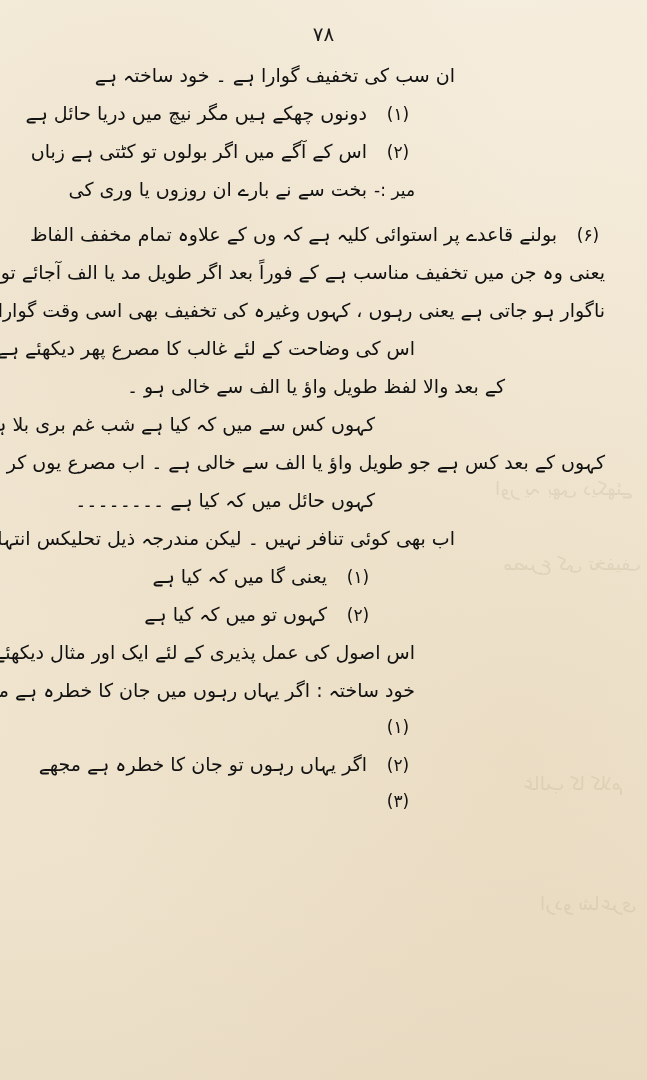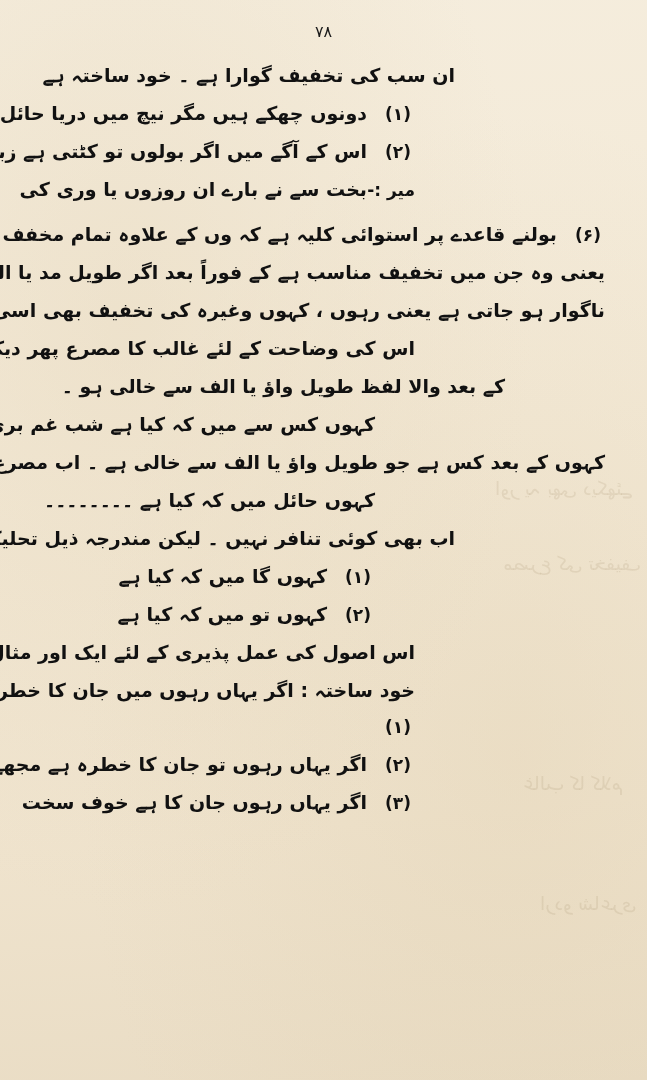--- a/index.html
+++ b/index.html
@@ -33,33 +33,32 @@
     white-space: nowrap;
     pointer-events: none;
     font-family: "DejaVu Sans", sans-serif;
   }
   .page-number {
     position: absolute;
     top: 22px;
     left: 0;
     right: 0;
     text-align: center;
-    font-size: 16px;
+    font-size: 20px;
     color: #1a1a1a;
     direction: rtl;
   }
   .body-text {
     position: absolute;
     top: 66px;
     right: 42px;
     left: 38px;
     direction: rtl;
     text-align: right;
     color: #111111;
-    font-weight: bold;
   }
   .ln {
     position: relative;
     direction: rtl;
     unicode-bidi: isolate;
     font-size: 19px;
     line-height: 1.0;
     margin-bottom: 19px;
     white-space: nowrap;
     color: #111;
@@ -152,21 +151,21 @@
     <div class="ln indent3">
       <span class="txt">کہوں حائل میں کہ کیا ہے ۔۔۔۔۔۔۔۔</span>
     </div>
 
     <div class="ln indent1">
       <span class="txt">اب بھی کوئی تنافر نہیں ۔ لیکن مندرجہ ذیل تحلیکس انتہائی متنافر ہیں ہے</span>
     </div>
 
     <div class="ln indent3 couplet">
       <span class="num">(۱)</span>
-      <span class="txt">کہوں گا میں کہ کیا ہے</span>
+      <span class="txt">یعنی گا میں کہ کیا ہے</span>
     </div>
 
     <div class="ln indent3 couplet">
       <span class="num">(۲)</span>
       <span class="txt">کہوں تو میں کہ کیا ہے</span>
     </div>
 
     <div class="ln indent2">
       <span class="txt">اس اصول کی عمل پذیری کے لئے ایک اور مثال دیکھئے ہے</span>
     </div>
@@ -180,17 +179,16 @@
       <span class="num">(۱)</span>
     </div>
 
     <div class="ln indent2 couplet">
       <span class="num">(۲)</span>
       <span class="txt">اگر یہاں رہوں تو جان کا خطرہ ہے مجھے</span>
     </div>
 
     <div class="ln indent2 couplet">
       <span class="num">(۳)</span>
-      <span class="txt">اگر یہاں رہوں جان کا ہے خوف سخت</span>
     </div>
 
   </div>
 </div>
 
 </body></html>

